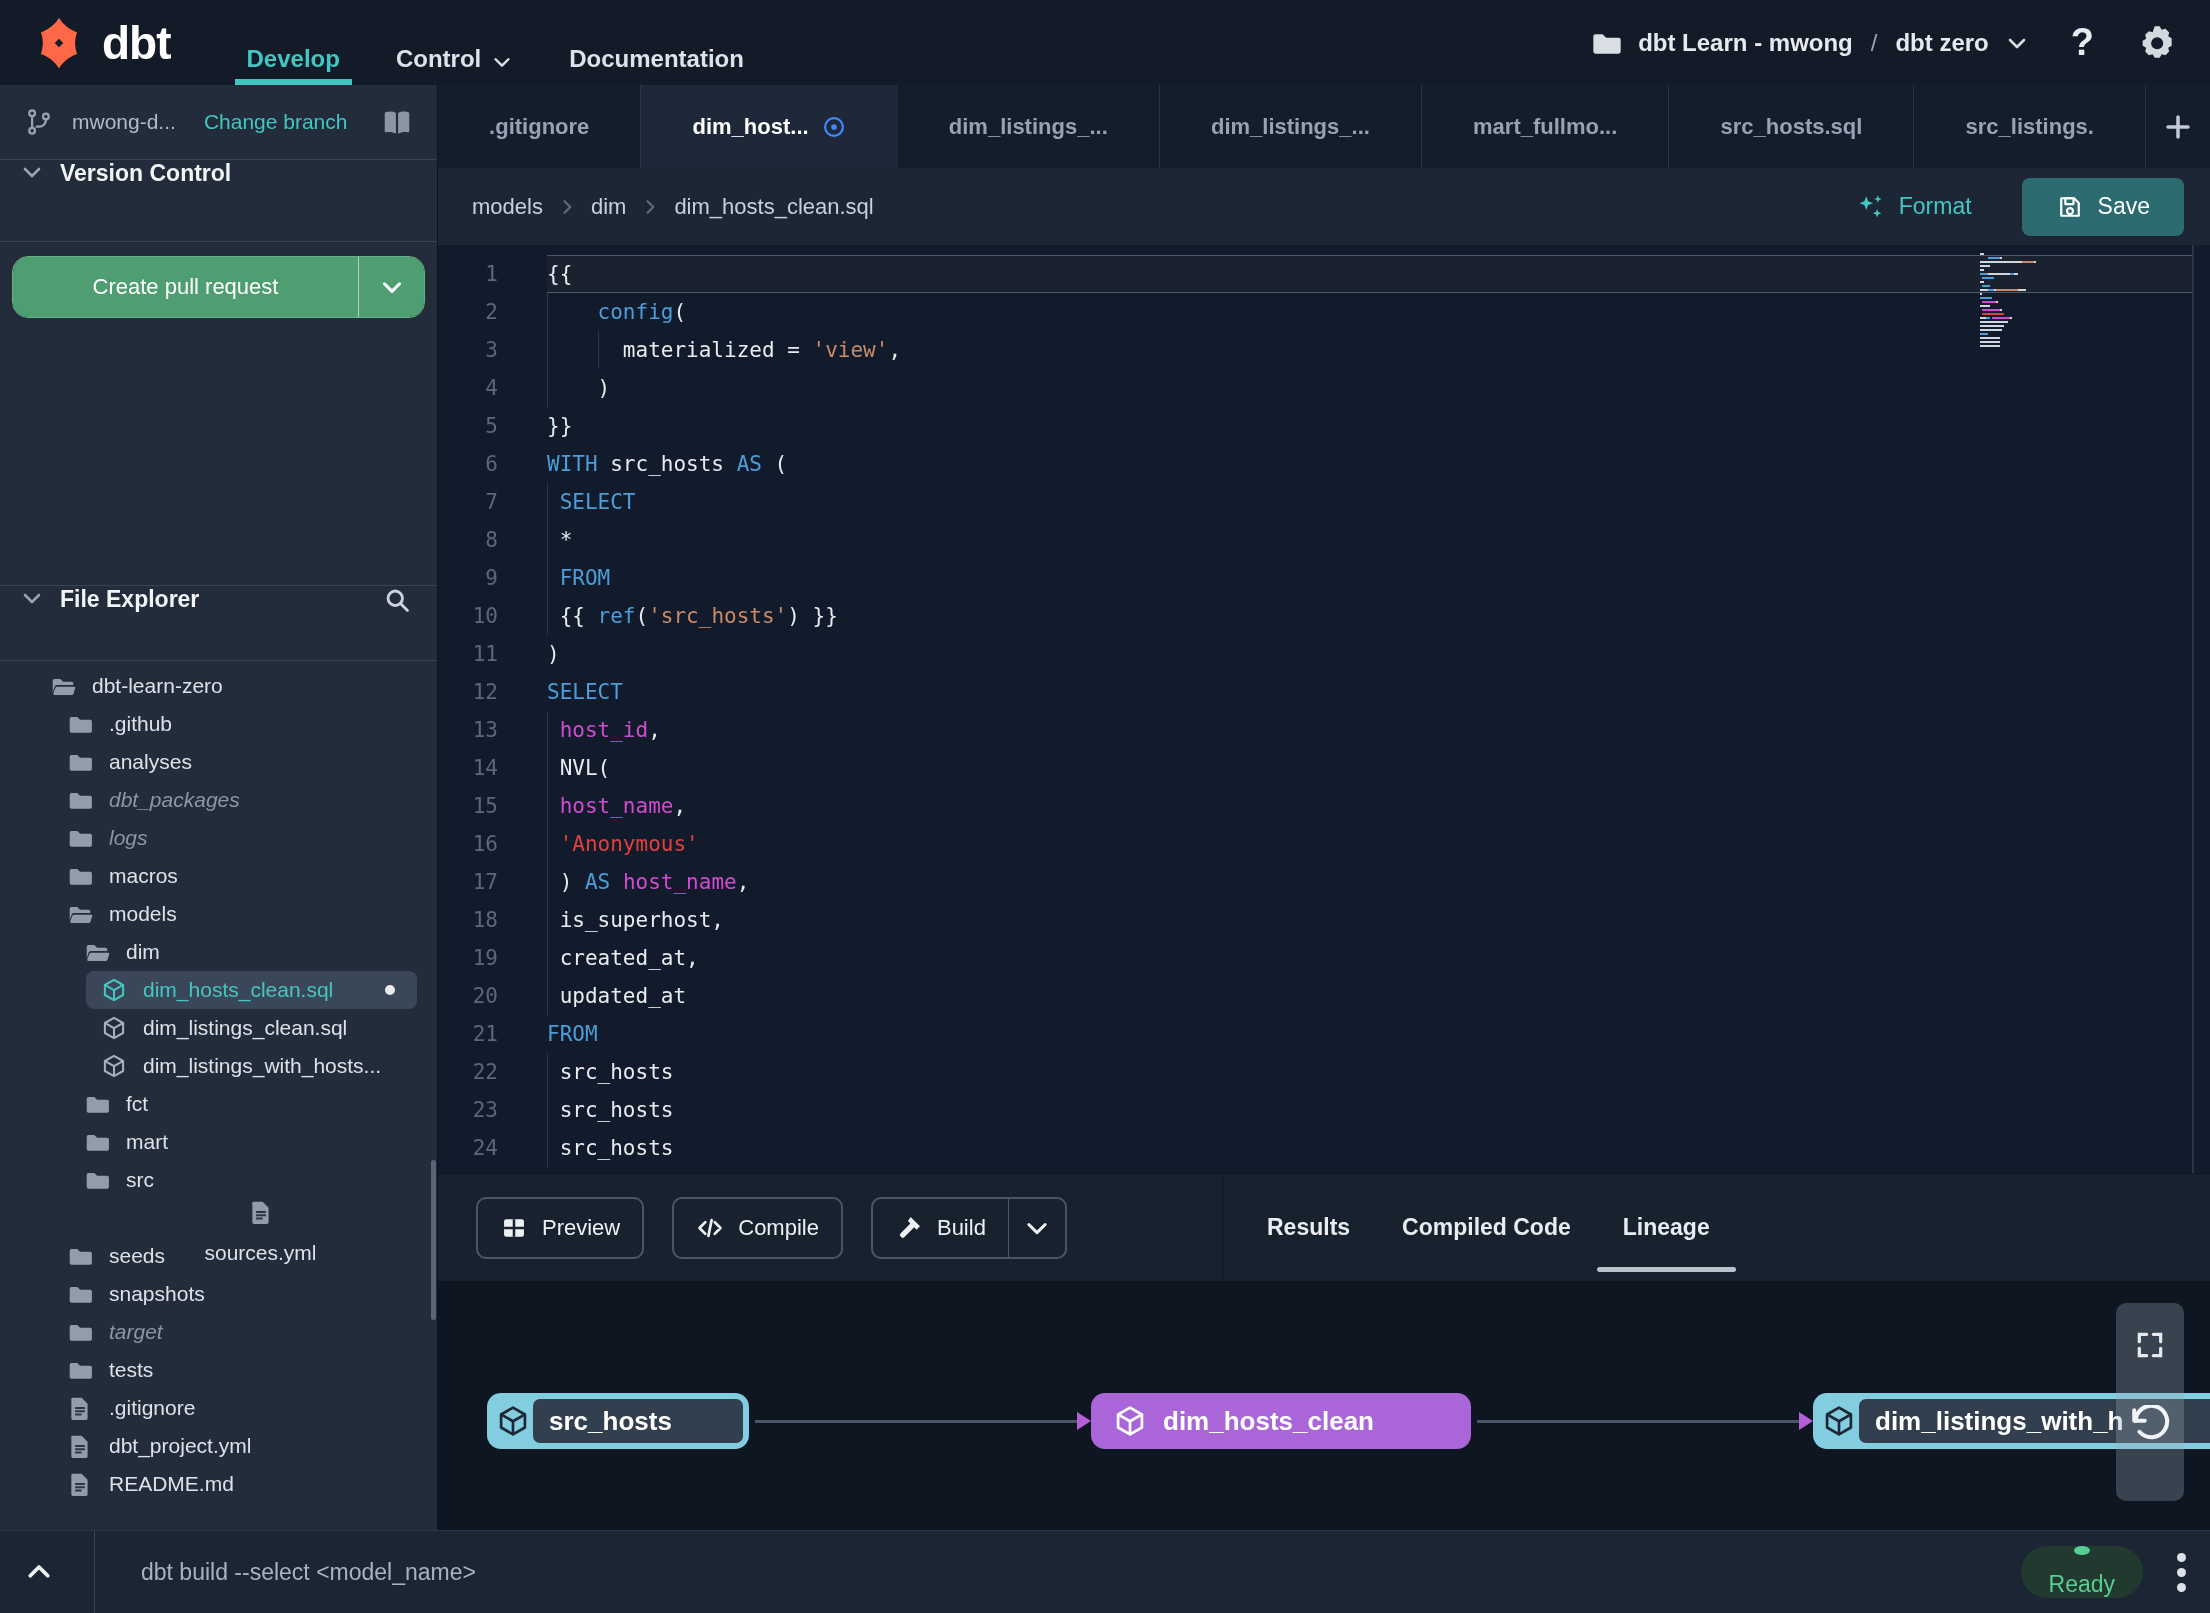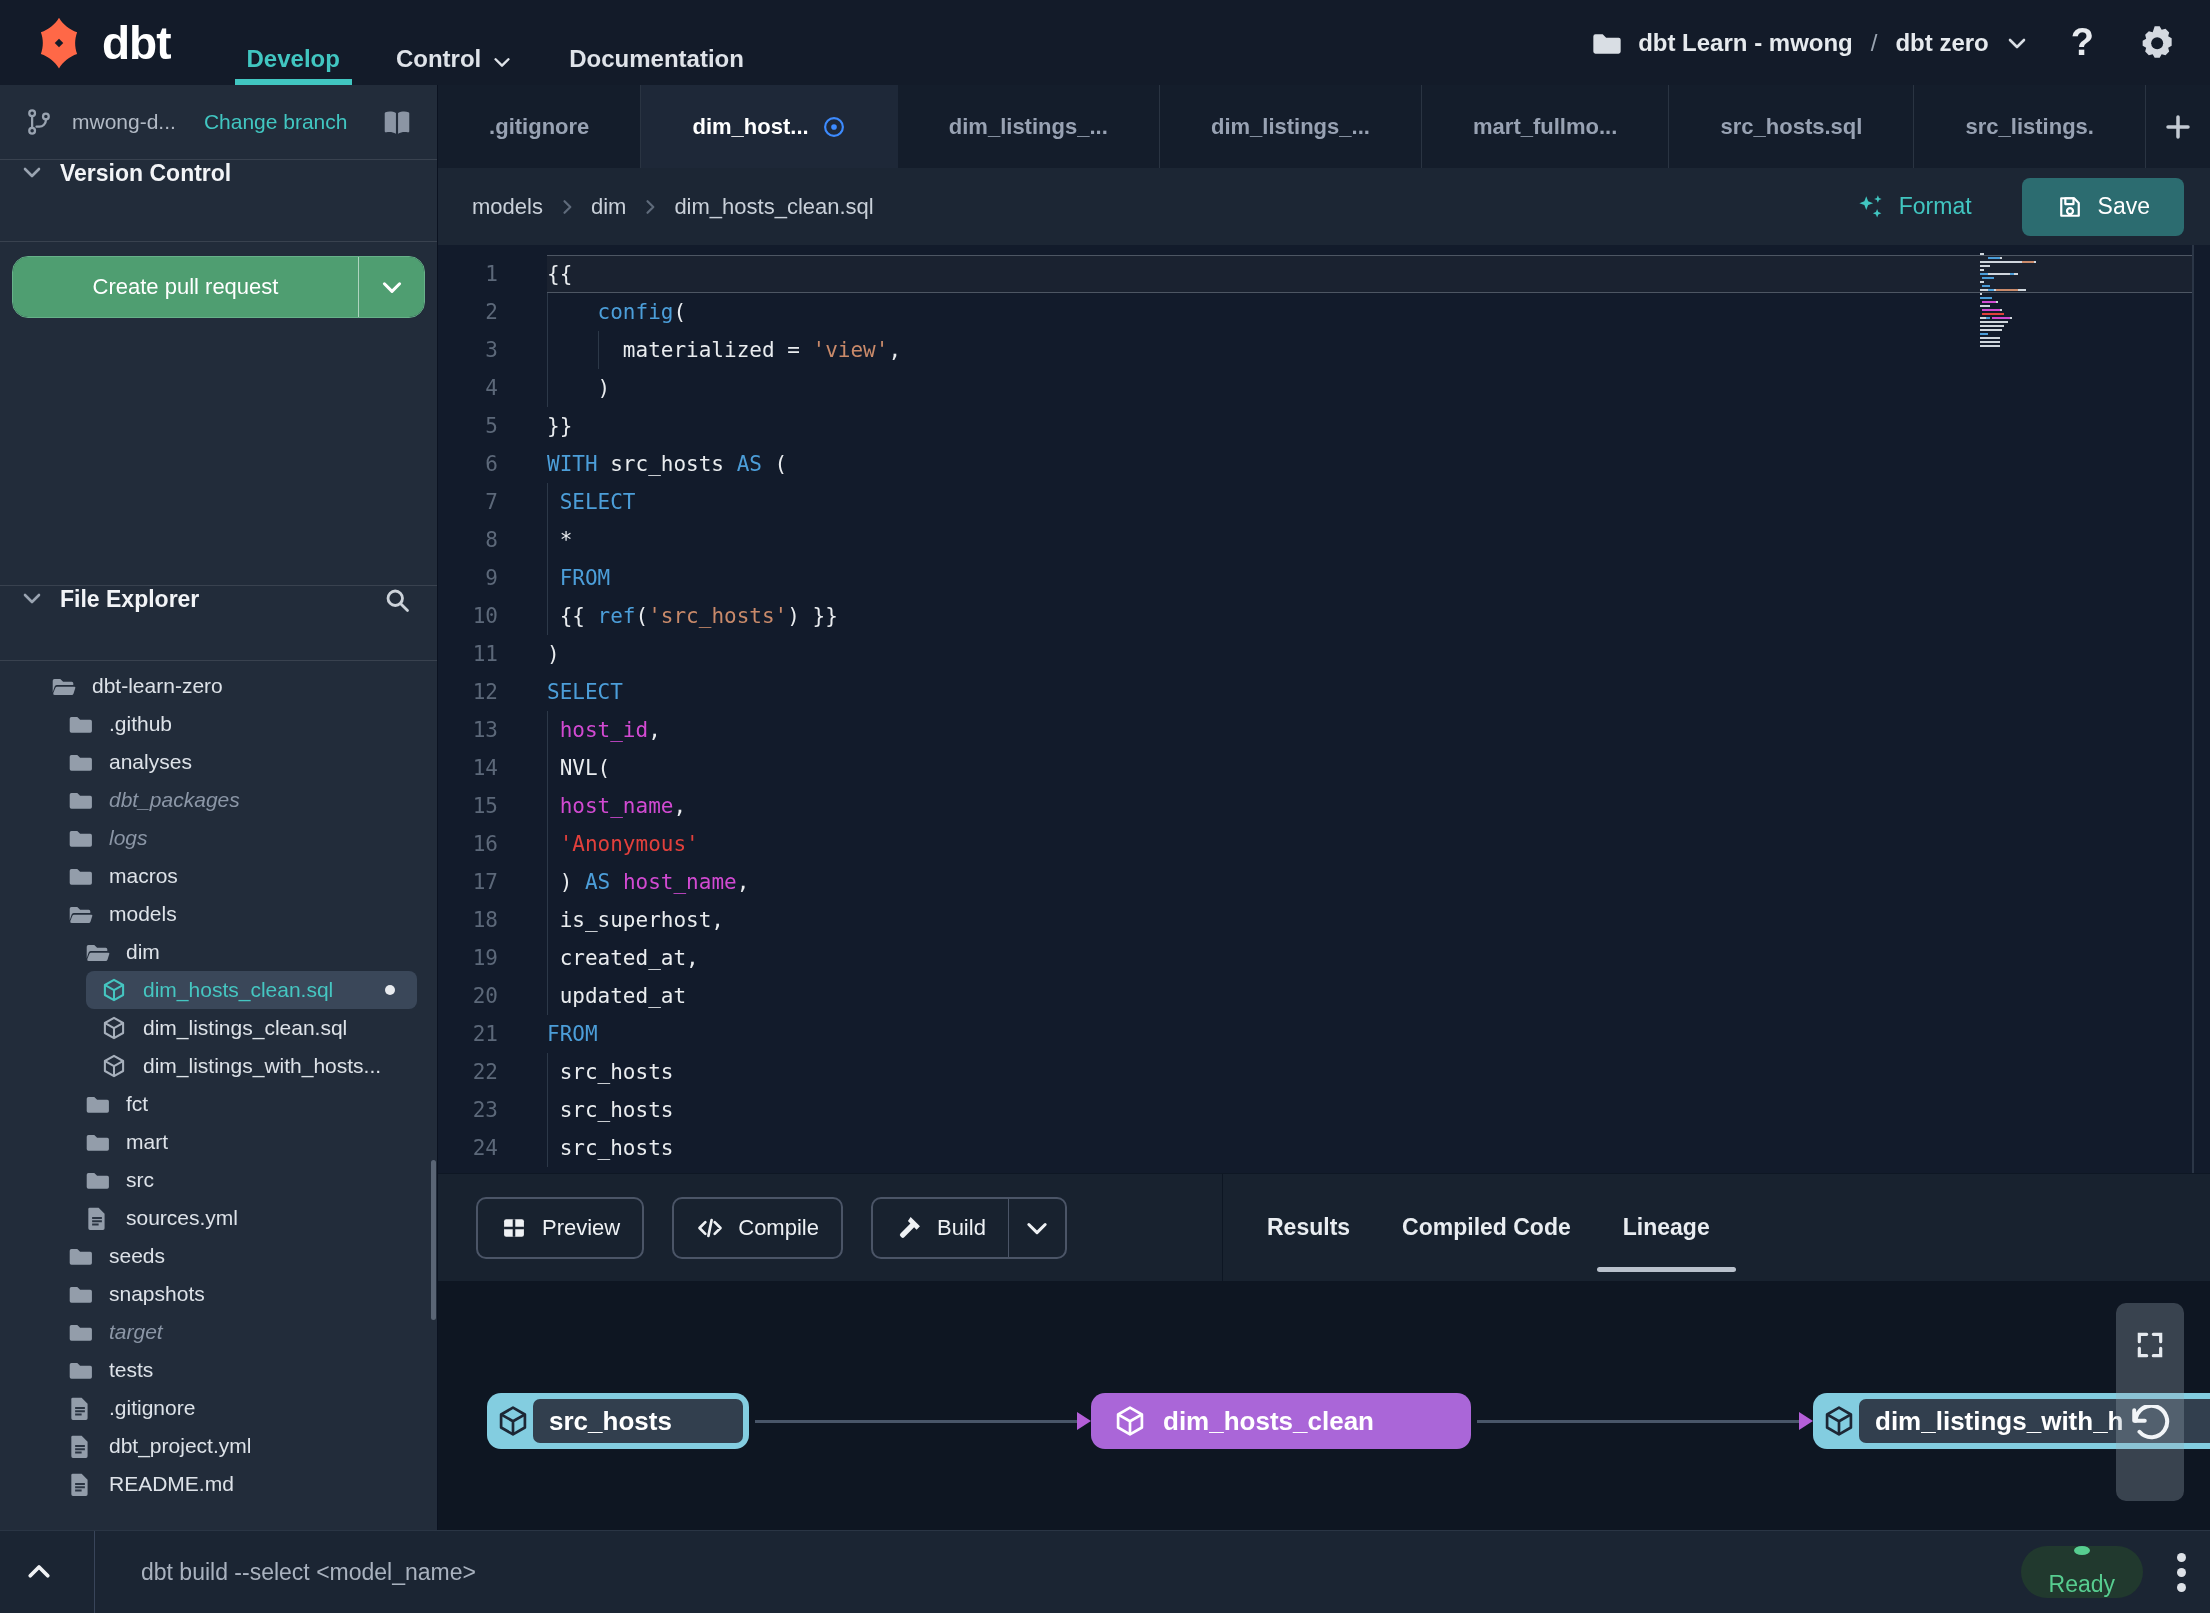--- a/index.html
+++ b/index.html
@@ -350,21 +350,21 @@
             <span>mart</span>
           </div>
           <div class="trow" style="padding-left: 84px;">
             <span class="ic ">
               <svg viewBox="0 0 24 24">
                 <path d="M2.5 7.1a1.6 1.6 0 0 1 1.6-1.6h5.4l2.6 2.6h9.4A1.5 1.5 0 0 1 23 9.6v8.8a1.6 1.6 0 0 1-1.6 1.6H4.1a1.6 1.6 0 0 1-1.6-1.6z" fill="currentColor"></path>
               </svg>
             </span>
             <span>src</span>
           </div>
-          <div class="trow" style="padding-left: 84px;">
+          <div class="trow" style="padding-left: 84px; flex-direction: column;">
             <span class="ic ">
               <svg viewBox="0 0 24 24" fill="currentColor">
                 <path d="M5 2.5h8.5l5.5 5.5v13.5a1.5 1.5 0 0 1-1.5 1.5h-12A1.5 1.5 0 0 1 4 21.5v-17A1.5 1.5 0 0 1 5 2.5z"></path>
                 <g stroke="#2a3442" stroke-width="1.7">
                   <path d="M7.5 12h9M7.5 15h9M7.5 18h6"></path>
                 </g>
               </svg>
             </span>
             <span>sources.yml</span>
           </div>

